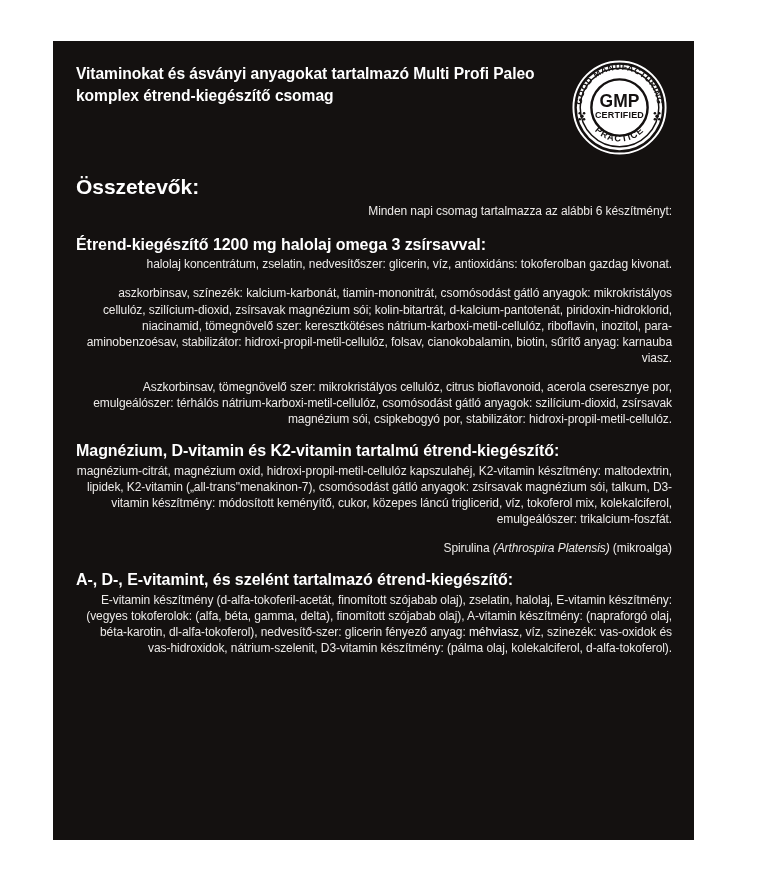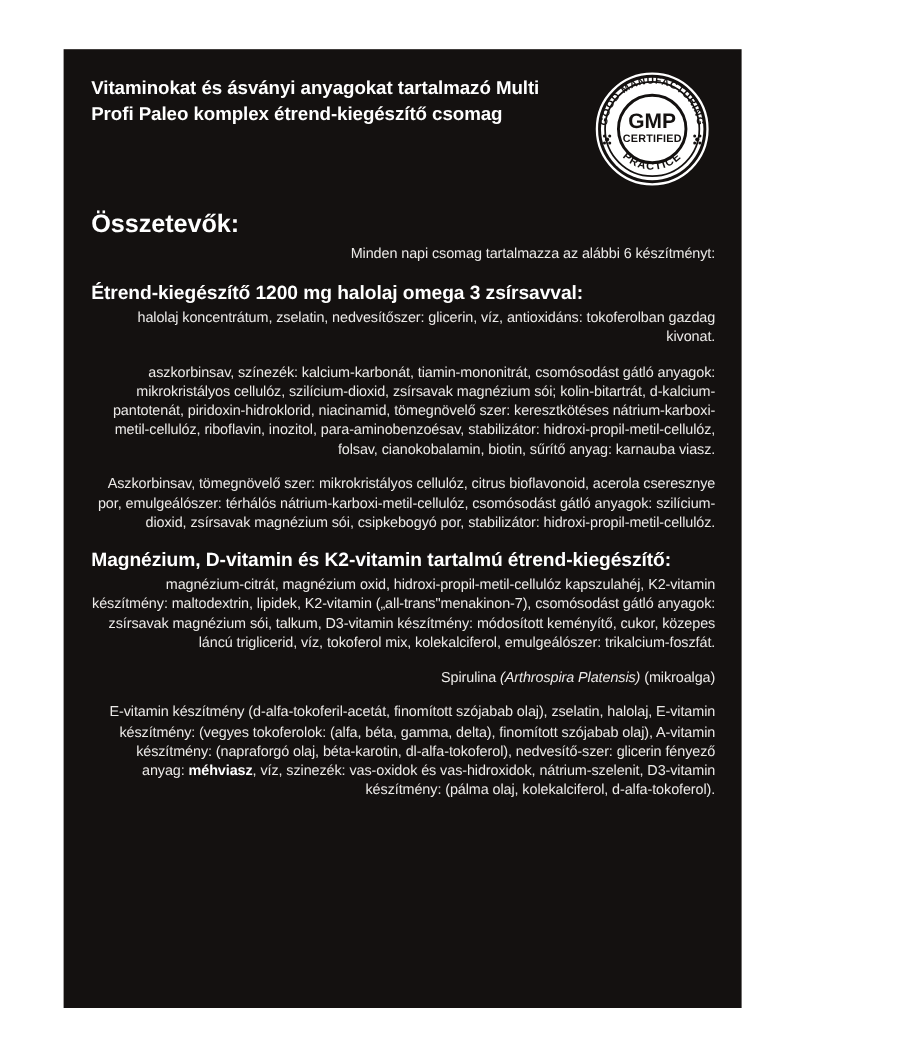--- a/index.html
+++ b/index.html
@@ -12,21 +12,21 @@
     width: 768px;
     height: 883px;
     font-family: "Liberation Sans", sans-serif;
     overflow: hidden;
   }
 
   #label-panel {
     position: absolute;
     left: 53px;
     top: 41px;
-    width: 565px;
+    width: 641px;
     height: 799px;
     background: #141110;
     color: #f2f0ee;
     box-sizing: border-box;
     padding: 22px 22px 9px 23px;
     overflow: hidden;
   }
 
   
   .header-row {
@@ -76,21 +76,21 @@
   }
   .section-body {
     font-size: 12px;
     line-height: 1.345;
     margin: 0;
     color: #eceae8;
     letter-spacing: -0.08px;
     text-align: right;
   }
   .section-body i { font-style: italic; }
-  .section-body b { font-weight: bold; color: #ffffff; }
+  .section-body b { font-weight: normal; color: #ffffff; }
 
   #intro-section { margin-top: 17px; }
   #fishoil-section { margin-top: 15px; }
 </style>
 </head>
 <body>
 
 <div id="label-panel" style="background: rgb(20, 17, 16);">
 
   <div class="header-row">
@@ -159,16 +159,17 @@
   <div class="section">
     <p class="section-title">Magnézium, D-vitamin és K2-vitamin tartalmú étrend-kiegészítő:</p>
     <p class="section-body">magnézium-citrát, magnézium oxid, hidroxi-propil-metil-cellulóz kapszulahéj, K2-vitamin készítmény: maltodextrin, lipidek, K2-vitamin („all-trans"menakinon-7), csomósodást gátló anyagok: zsírsavak magnézium sói, talkum, D3-vitamin készítmény: módosított keményítő, cukor, közepes láncú triglicerid, víz, tokoferol mix, kolekalciferol, emulgeálószer: trikalcium-foszfát.</p>
   </div>
 
   <div class="section">
     <p class="section-body"><span>Spirulina </span><i>(Arthrospira Platensis)</i><span> (mikroalga)</span></p>
   </div>
 
   <div class="section">
+    <p class="section-title">A-, D-, E-vitamint, és szelént tartalmazó étrend-kiegészítő:</p>
     <p class="section-body"><span>E-vitamin készítmény (d-alfa-tokoferil-acetát, finomított szójabab olaj), zselatin, halolaj, E-vitamin készítmény: (vegyes tokoferolok: (alfa, béta, gamma, delta), finomított szójabab olaj),  A-vitamin készítmény: (napraforgó olaj, béta-karotin, dl-alfa-tokoferol), nedvesítő-szer: glicerin fényező anyag: </span><b>méhviasz</b><span>, víz, szinezék: vas-oxidok és vas-hidroxidok, nátrium-szelenit, D3-vitamin készítmény: (pálma olaj, kolekalciferol, d-alfa-tokoferol).</span></p>
   </div>
 
 </div>
 
 </body></html>

